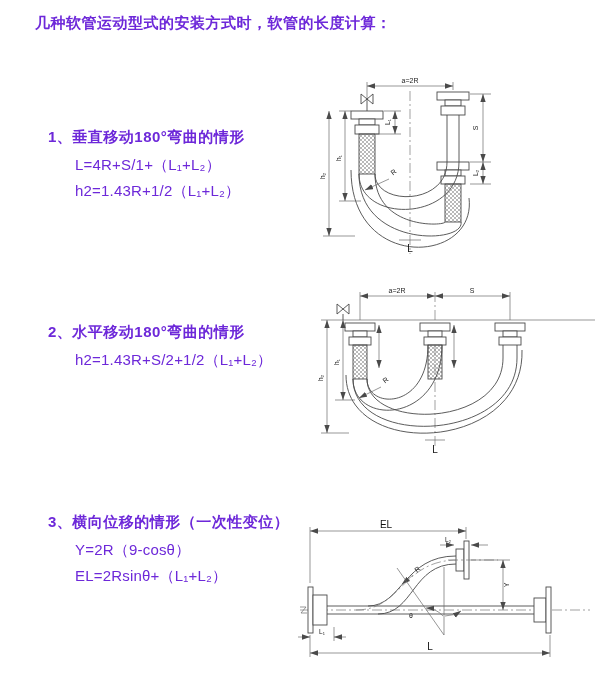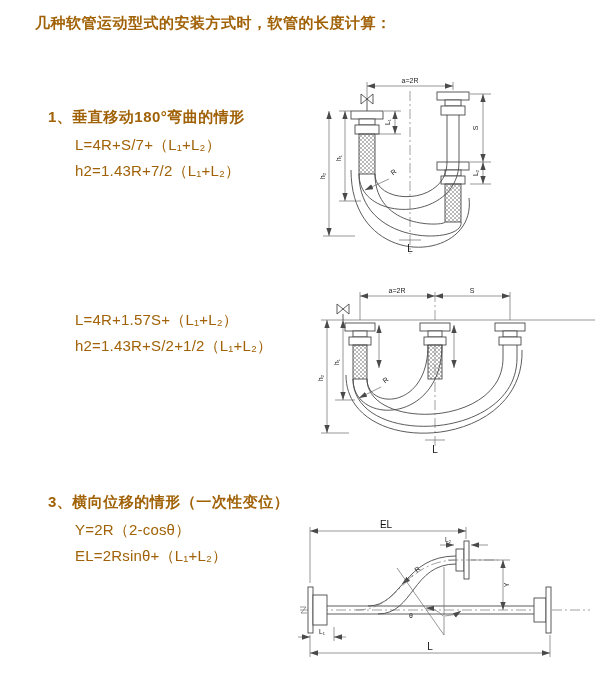--- a/index.html
+++ b/index.html
@@ -1,20 +1,20 @@
 <!DOCTYPE html>
 <html><head>
 <meta charset="utf-8">
 <style>
   html,body{margin:0;padding:0;background:#fff;}
   #page{position:relative;width:600px;height:675px;background:#ffffff;overflow:hidden;
-        font-family:"Liberation Sans","DejaVu Sans",sans-serif;color:#a16207;}
+        font-family:"Liberation Sans","DejaVu Sans",sans-serif;color:#6d28d9;}
   .title{position:absolute;left:35px;top:14px;font-size:15px;font-weight:bold;letter-spacing:0.5px;white-space:nowrap;}
   .section{position:absolute;left:48px;}
-  .sec-heading{font-size:15px;font-weight:bold;letter-spacing:0.5px;white-space:nowrap;height:20px;}
+  .sec-heading{font-size:15px;font-weight:bold;letter-spacing:0.5px;white-space:nowrap;height:20px;margin-top:20px;}
   .formulas{margin-left:27px;margin-top:4px;}
   .formula{font-size:15px;line-height:26px;white-space:nowrap;letter-spacing:0.2px;}
   .diagram{position:absolute;}
   svg{display:block;}
   .ln{stroke:#4a4a4a;stroke-width:0.9;fill:none;}
   .thin{stroke:#6a6a6a;stroke-width:0.7;fill:none;}
   .cl{stroke:#7a7a7a;stroke-width:0.7;fill:none;stroke-dasharray:10 3 2 3;}
   .fit{stroke:#4a4a4a;stroke-width:0.9;fill:#ffffff;}
   .hose{stroke:#4a4a4a;stroke-width:0.9;}
   .lbl{font-size:7px;fill:#222;font-family:"Liberation Sans","DejaVu Sans",sans-serif;}
@@ -24,36 +24,36 @@
 </head>
 <body>
 
 <div id="page">
 
   <div class="title">几种软管运动型式的安装方式时，软管的长度计算：</div>
 
   <div class="section" style="top:108px">
     <div class="sec-heading">1、垂直移动180°弯曲的情形</div>
     <div class="formulas">
-      <div class="formula">L=4R+S/7+（L₁+L₂）</div>
-      <div class="formula">h2=1.43R+7/2（L₁+L₂）</div>
+      <div class="formula">L=4R+S/1+（L₁+L₂）</div>
+      <div class="formula">h2=1.43R+1/2（L₁+L₂）</div>
     </div>
   </div>
 
   <div class="section" style="top:303px">
+    <div class="sec-heading">2、水平移动180°弯曲的情形</div>
     <div class="formulas">
-      <div class="formula">L=4R+1.57S+（L₁+L₂）</div>
       <div class="formula">h2=1.43R+S/2+1/2（L₁+L₂）</div>
     </div>
   </div>
 
   <div class="section" style="top:493px">
     <div class="sec-heading">3、横向位移的情形（一次性变位）</div>
     <div class="formulas">
-      <div class="formula">Y=2R（2-cosθ）</div>
+      <div class="formula">Y=2R（9-cosθ）</div>
       <div class="formula">EL=2Rsinθ+（L₁+L₂）</div>
     </div>
   </div>
 
   <div class="diagram" style="left:315px;top:66px">
     <svg width="285" height="192" viewBox="0 0 285 192">
       <defs>
         <marker id="arr1" viewBox="0 0 10 6" markerWidth="9" markerHeight="6" refX="9" refY="3" orient="auto-start-reverse" markerUnits="userSpaceOnUse">
           <path d="M0,0 L9,3 L0,6 Z" fill="#4a4a4a"></path>
         </marker>

